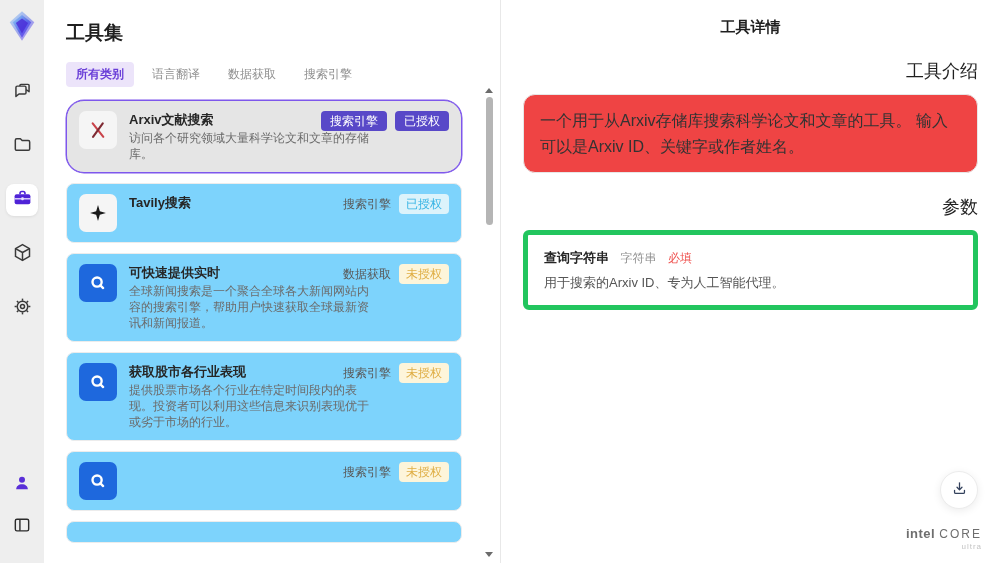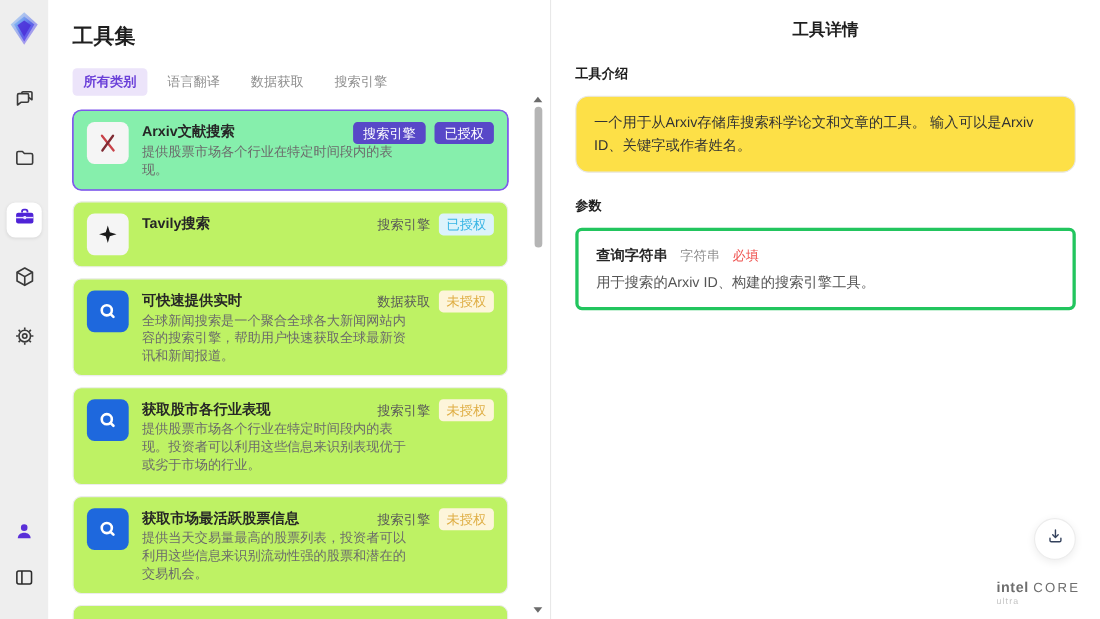--- a/index.html
+++ b/index.html
@@ -20,23 +20,23 @@
 
   
   .list-panel { width:456px; flex-shrink:0; background:#fff; padding:14px 22px 0 22px;
     position:relative; overflow:hidden; }
   .page-title { font-size:19px; font-weight:bold; color:#1f1f1f; margin:6px 0 16px; }
   .tabs { display:flex; gap:8px; margin-bottom:13px; }
   .tab { font-size:12px; color:#8f8f8f; padding:4px 10px; border-radius:4px; cursor:pointer; white-space:nowrap;text-align:right; }
   .tab.active { background:#ece4fa; color:#6a3fd8; font-weight:bold; }
 
   .cards { display:flex; flex-direction:column; gap:10px; padding-right:16px; }
-  .card { position:relative; background:#bef264; border:1px solid #ececec; border-radius:8px;
+  .card { position:relative; background:#7dd3fc; border:1px solid #ececec; border-radius:8px;
     padding:10px 12px; display:flex; gap:12px; cursor:pointer; }
-  .card.selected { border-color:#7e57ec; background:#86efac; box-shadow:0 0 0 0.5px #7e57ec; }
+  .card.selected { border-color:#7e57ec; background:#e5e5e5; box-shadow:0 0 0 0.5px #7e57ec;border-radius:18px; }
   .tool-icon { width:38px; height:38px; border-radius:7px; flex-shrink:0; display:flex;
     align-items:center; justify-content:center; }
   .tool-icon.plain-bg { background:#f5f5f5; }
   .tool-icon.blue-bg { background:#1e68dd; }
   .card-body { flex:1; min-width:0; }
   .card-title { font-size:13px; font-weight:bold; color:#262626; line-height:17px; margin-bottom:2px; }
   .card-desc { font-size:12px; color:#6b6b6b; line-height:16px; max-width:246px; }
   .card-tags { position:absolute; top:10px; right:12px; display:flex; align-items:center; gap:8px; }
   .pill { font-size:12px; padding:3px 9px; border-radius:4px; line-height:14px; white-space:nowrap; }
   .pill.purple { background:#5848c8; color:#fff; }
@@ -48,34 +48,34 @@
   
   .scrollbar { position:absolute; top:88px; bottom:6px; right:7px; width:8px; }
   .sb-arrow { width:0; height:0; border-left:4px solid transparent; border-right:4px solid transparent; margin:0 auto; }
   .sb-arrow.up { border-bottom:5px solid #6b6b6b; }
   .sb-arrow.down { border-top:5px solid #6b6b6b; position:absolute; bottom:0; left:0; }
   .sb-thumb { width:7px; height:128px; background:#b5b5b5; border-radius:4px; margin:4px auto 0; }
 
   
   .detail-panel { flex:1; border-left:1px solid #e8e8e8; padding:18px 22px; position:relative; }
   .detail-title { font-size:15px; font-weight:bold; color:#1f1f1f; margin-bottom:22px;text-align:center; }
-  .section-heading { font-size:12px; font-weight:bold; color:#1f1f1f; margin-bottom:11px; }
-  .info-box { border:1px solid #e7e7e7; border-radius:12px; padding:13px 16px; font-size:13px;
-    color:#333; line-height:1.6; margin-bottom:22px; background:#fde047; }
-  .param-box { border:3px solid #22c55e; border-radius:6px; padding:13px 16px; background:#fff; }
+  .section-heading { font-size:18px; font-weight:normal; color:#1f1f1f; margin-bottom:11px;text-align:right; }
+  .info-box { border:1px solid #e7e7e7; border-radius:12px; padding:13px 16px; font-size:16px;
+    color:#333; line-height:1.6; margin-bottom:22px; background:#ef4444; }
+  .param-box { border:5px solid #22c55e; border-radius:6px; padding:13px 16px; background:#fff; }
   .param-head { margin-bottom:7px; }
   .param-name { font-size:13px; font-weight:bold; color:#262626; }
   .param-type { font-size:12px; color:#8c8c8c; margin-left:7px; }
   .param-required { font-size:12px; color:#ef5350; margin-left:7px; }
   .param-desc { font-size:13px; color:#555; }
 
   .dl-btn { position:absolute; right:22px; bottom:54px; width:38px; height:38px; border-radius:50%;
     background:#fff; border:1px solid #ececec; box-shadow:0 2px 8px rgba(0,0,0,.08);
     display:flex; align-items:center; justify-content:center; cursor:pointer; }
-  .intel { position:absolute; right:18px; bottom:12px; text-align:left; color:#6e6e6e; }
+  .intel { position:absolute; right:18px; bottom:12px; text-align:right; color:#6e6e6e; }
   .intel-line { font-size:13px; letter-spacing:.5px; }
   .intel-word { font-weight:bold; }
   .core-word { font-weight:normal; letter-spacing:2px; font-size:12px; }
   .intel-sub { font-size:8px; color:#c4c4c4; letter-spacing:1px; margin-top:1px; }
 </style>
 </head>
 <body>
 
 <div class="app">
 
@@ -181,21 +181,21 @@
 
       <div class="card selected">
         <div class="tool-icon plain-bg">
           <svg viewBox="0 0 24 24" width="22" height="22" fill="none" stroke-linecap="round">
             <path d="M6.2 4.8l11.6 14.6" stroke="#c9434a" stroke-width="2.3"></path>
             <path d="M17.2 4.8L6.6 19.4" stroke="#7f2a33" stroke-width="2.3"></path>
           </svg>
         </div>
         <div class="card-body">
           <div class="card-title">Arxiv文献搜索</div>
-          <div class="card-desc">提供股票市场各个行业在特定时间段内的表现。</div>
+          <div class="card-desc">访问各个研究领域大量科学论文和文章的存储库。</div>
         </div>
         <div class="card-tags">
           <span class="pill purple">搜索引擎</span>
           <span class="pill purple">已授权</span>
         </div>
       </div>
 
       <div class="card">
         <div class="tool-icon plain-bg">
           <svg viewBox="0 0 24 24" width="20" height="20" fill="#1a1a1a">
@@ -244,24 +244,20 @@
           <span class="badge warn">未授权</span>
         </div>
       </div>
 
       <div class="card">
         <div class="tool-icon blue-bg">
           <svg viewBox="0 0 24 24" width="22" height="22" fill="none" stroke="#fff" stroke-width="2.6" stroke-linecap="round">
             <circle cx="11" cy="11" r="5"></circle>
             <path d="M14.6 14.6l3 2.9"></path>
           </svg>
-        </div>
-        <div class="card-body">
-          <div class="card-title">获取市场最活跃股票信息</div>
-          <div class="card-desc">提供当天交易量最高的股票列表，投资者可以利用这些信息来识别流动性强的股票和潜在的交易机会。</div>
         </div>
         <div class="card-tags">
           <span class="cat">搜索引擎</span>
           <span class="badge warn">未授权</span>
         </div>
       </div>
 
       <div class="card">
         
         
@@ -283,21 +279,21 @@
     <h3 class="section-heading">工具介绍</h3>
     <div class="info-box">一个用于从Arxiv存储库搜索科学论文和文章的工具。 输入可以是Arxiv ID、关键字或作者姓名。</div>
 
     <h3 class="section-heading">参数</h3>
     <div class="param-box">
       <div class="param-head">
         <span class="param-name">查询字符串</span>
         <span class="param-type">字符串</span>
         <span class="param-required">必填</span>
       </div>
-      <div class="param-desc">用于搜索的Arxiv ID、构建的搜索引擎工具。</div>
+      <div class="param-desc">用于搜索的Arxiv ID、专为人工智能代理。</div>
     </div>
 
     <div class="dl-btn">
       <span>
         <svg viewBox="0 0 24 24" width="17" height="17" fill="none" stroke="#33415c" stroke-width="1.8" stroke-linecap="round" stroke-linejoin="round">
           <path d="M12 4v9"></path>
           <path d="M8.5 10.2L12 13.7l3.5-3.5"></path>
           <path d="M5 14.5v2.8A1.7 1.7 0 0 0 6.7 19h10.6a1.7 1.7 0 0 0 1.7-1.7v-2.8"></path>
         </svg>
       </span>

